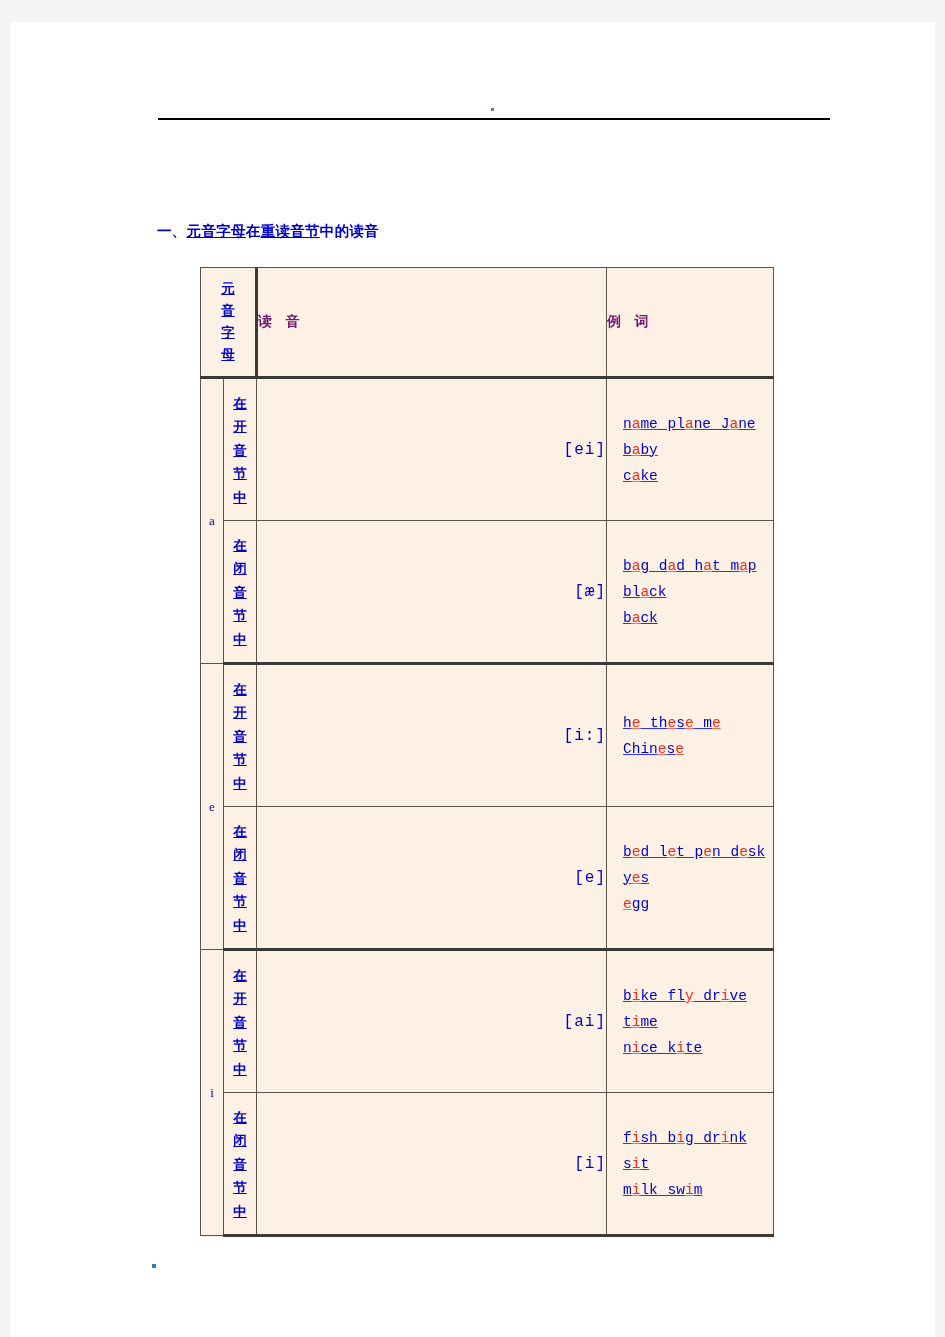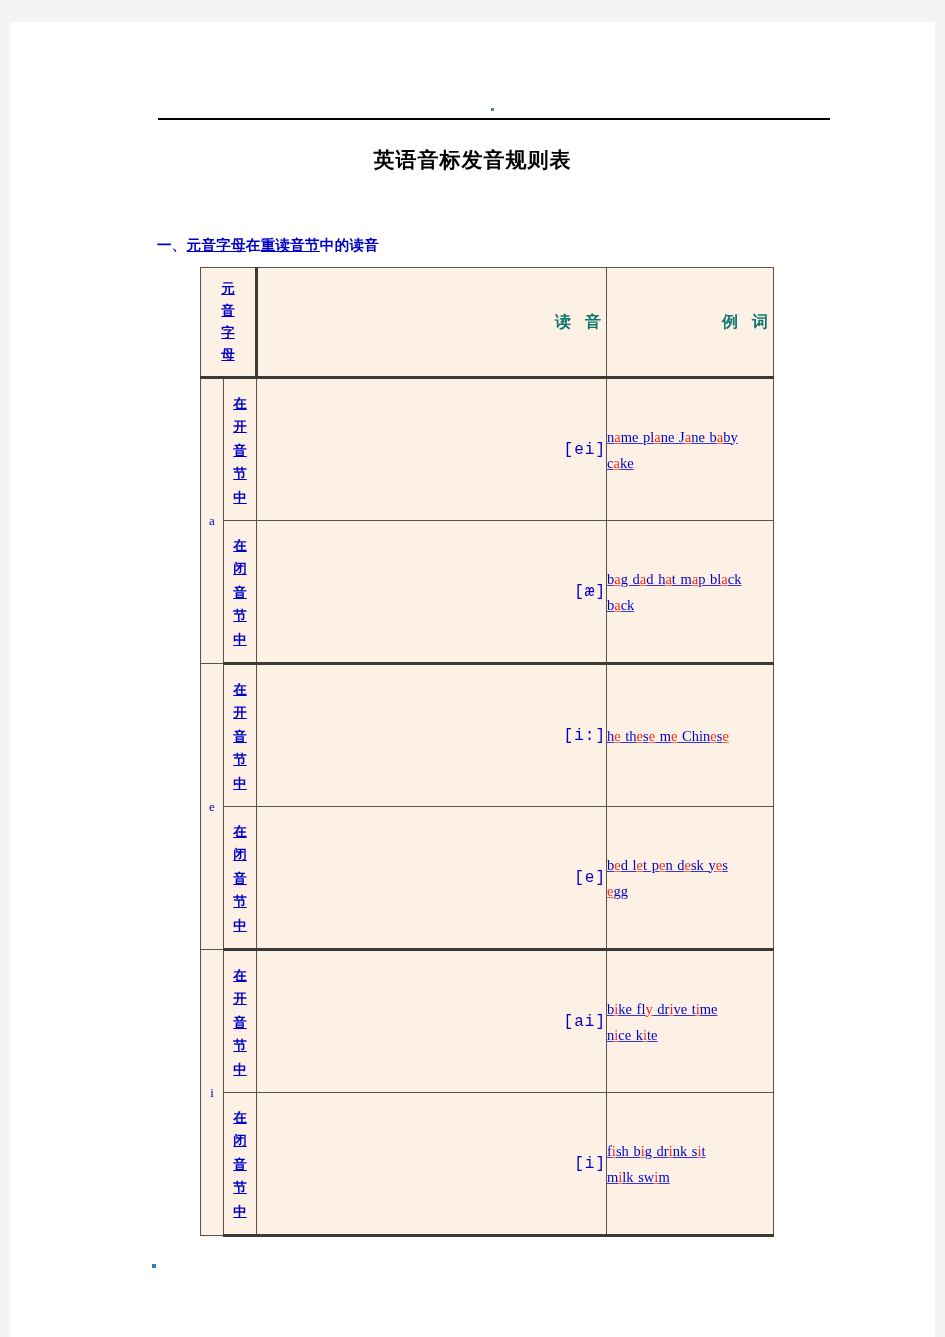--- a/index.html
+++ b/index.html
@@ -56,21 +56,20 @@
 
   .section-heading {
     position: absolute;
     left: 147px;
     top: 200px;
     font-size: 14.5px;
     font-weight: bold;
     color: #0000cc;
     letter-spacing: 0.3px;
     white-space: nowrap;
-    margin-top: 14px;
   }
   .section-heading .u { text-decoration: underline; }
 
   
   .tbl-wrap {
     position: absolute;
     left: 190px;
     top: 245px;
   }
   table.rules {
@@ -89,24 +88,24 @@
   td.col-vert    { width: 32px;  border-right: 3px solid #3b3a36; }
   td.col-sound   { width: 348px; border-right: 3px solid #3b3a36; }
   td.col-words   { width: 166px; }
 
   tr.head td { height: 108px; border-bottom: 3px solid #3b3a36; }
   tr.body td { height: 141px; }
   tr.grp-end td { border-bottom: 3px solid #3b3a36; }
   tr.last td { border-bottom: 3px solid #3b3a36; }
 
   .head-label {
-    color: #0f766e;
-    font-weight: bold;
-    font-size: 16px;
-    text-align: right;
+    color: #701a75;
+    font-weight: bold;
+    font-size: 14px;
+    text-align: left;
     letter-spacing: 5px;
     font-family: "Liberation Serif", "DejaVu Serif", serif;
   }
   .head-vert {
     color: #0000cc;
     font-weight: bold;
     font-size: 13.5px;
     line-height: 22px;
     text-align: center;
   }
@@ -135,25 +134,26 @@
     text-align: right;
     font-family: "Liberation Mono", "DejaVu Sans Mono", monospace;
     letter-spacing: 1px;
   }
 
   td.words {
     vertical-align: bottom;
     padding: 0 1px 18px 2px;
   }
   .words-inner {
-    font-family: Liberation Serif, serif;
+    font-family: Liberation Mono, monospace;
     font-size: 14.5px;
     line-height: 26px;
     color: #0000cc;
     word-spacing: 1px;
+    margin-left: 16px;
   }
   .words-inner .w {
     text-decoration: underline;
     text-decoration-color: #3333ee;
   }
   .words-inner .v {
     color: #ff2a14;
     text-decoration: underline;
     text-decoration-color: #ff6a55;
   }
@@ -168,21 +168,20 @@
   }
 </style>
 </head>
 <body>
 
 <div class="page">
 
   <div class="header-dot"></div>
   <div class="header-rule"></div>
 
-  <div class="doc-title">英语音标发音规则表</div>
 
   <div class="section-heading">
     <span>一、</span><span class="u">元音字母</span><span>在</span><span class="u">重读音节</span><span>中的读音</span>
   </div>
 
   <div class="tbl-wrap">
     <table class="rules">
       <tbody id="tbody">
           <tr class="head">
             <td class="col-letter" colspan="2" style="border-right: 3px solid rgb(59, 58, 54);">

